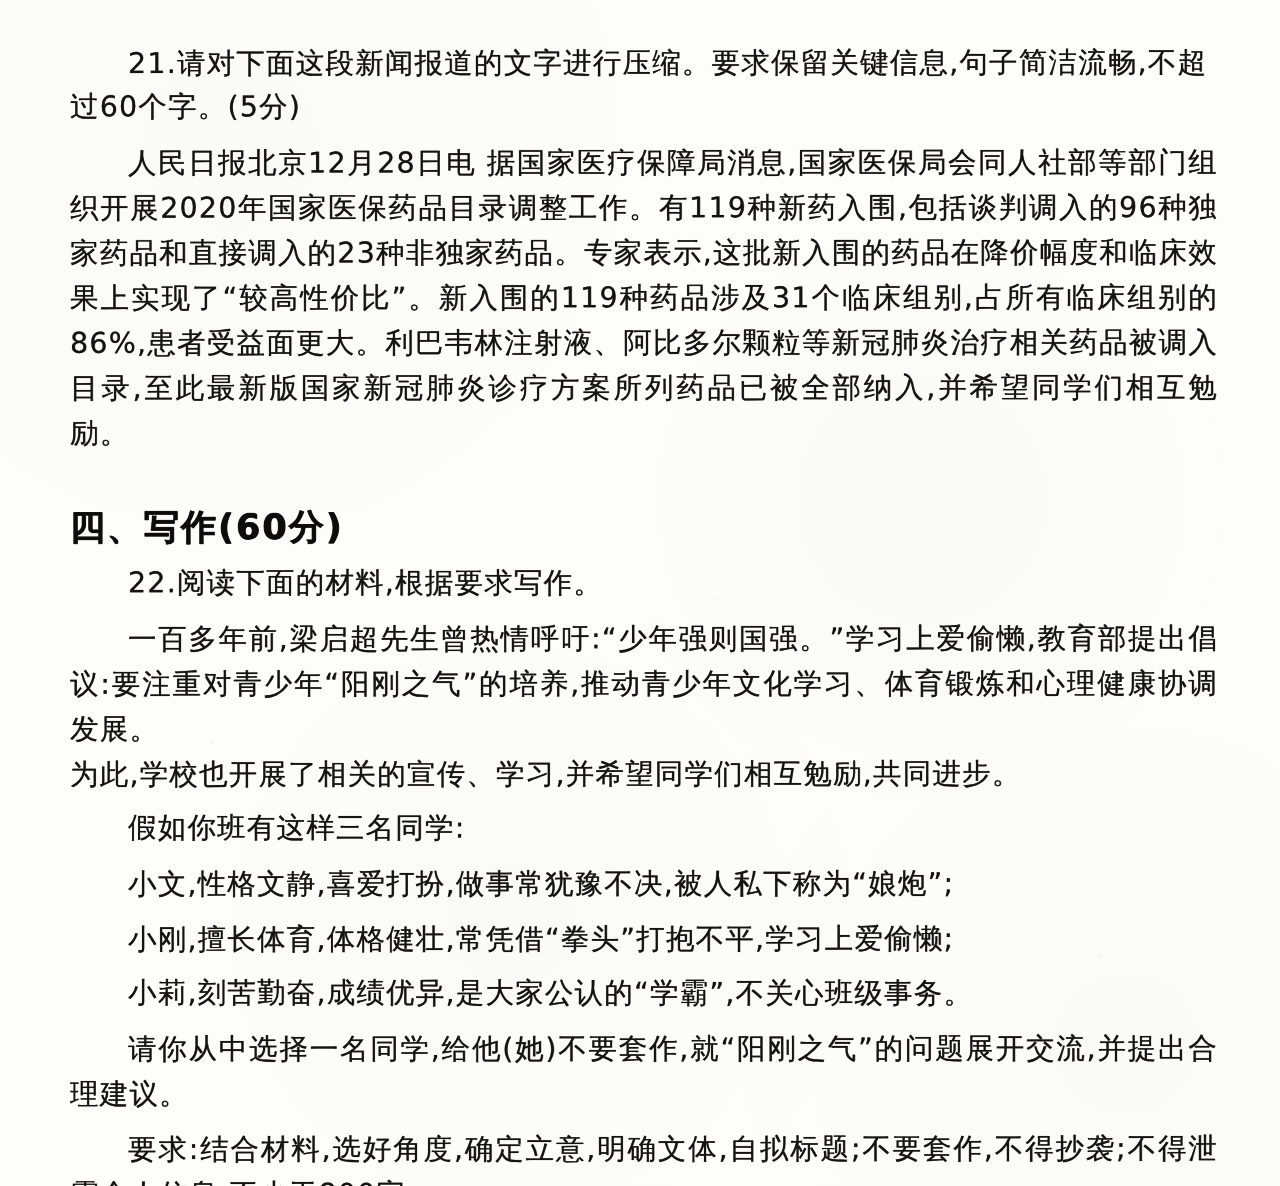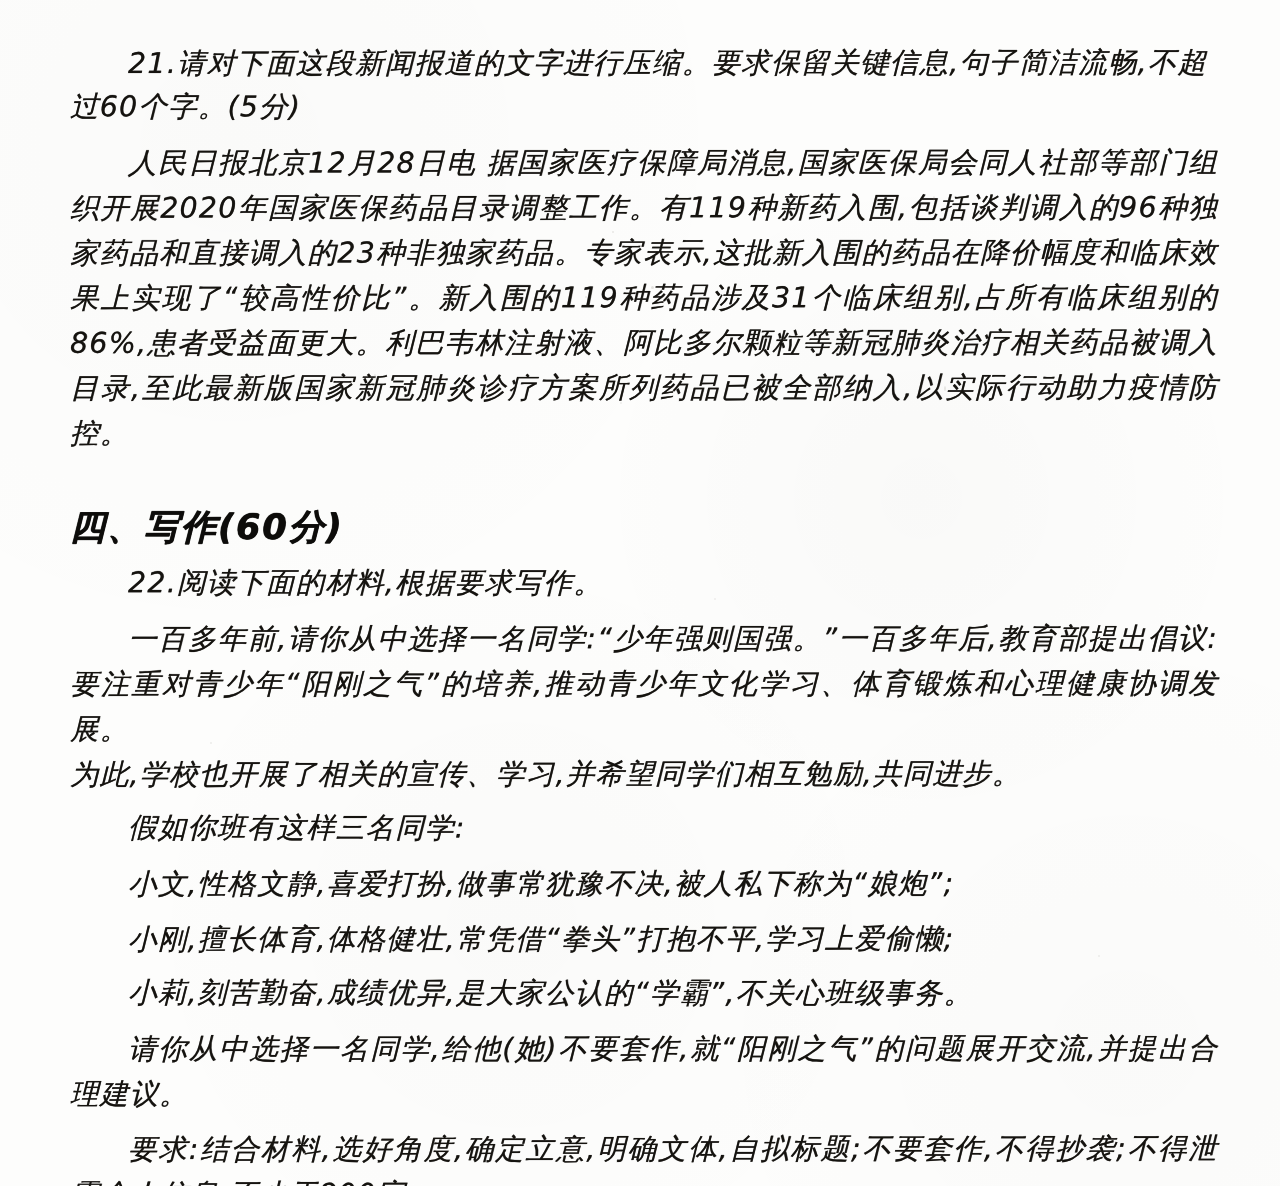--- a/index.html
+++ b/index.html
@@ -14,21 +14,20 @@
     background: #fdfdfc;
     overflow: hidden;
     font-family: "DejaVu Sans", sans-serif;
     color: #14120f;
     
     background-image:
       radial-gradient(circle at 18% 12%, rgba(0,0,0,0.012) 0%, rgba(0,0,0,0) 38%),
       radial-gradient(circle at 72% 42%, rgba(0,0,0,0.014) 0%, rgba(0,0,0,0) 30%),
       radial-gradient(circle at 40% 78%, rgba(0,0,0,0.010) 0%, rgba(0,0,0,0) 34%),
       radial-gradient(circle at 88% 88%, rgba(0,0,0,0.010) 0%, rgba(0,0,0,0) 30%);
-    font-style: italic;
   }
 
   .content {
     position: absolute;
     left: 70px;
     top: 40px;
     width: 1148px;
   }
 
   
@@ -107,33 +106,33 @@
 
   <div class="content">
 
     <div>
       <div class="line-block indent j1">21.请对下面这段新闻报道的文字进行压缩。要求保留关键信息,句子简洁流畅,不超</div>
       <div class="line-single j2">过60个字。(5分)</div>
     </div>
 
     <div class="gap-sm"></div>
 
-    <div class="line-block indent j3">人民日报北京12月28日电 据国家医疗保障局消息,国家医保局会同人社部等部门组织开展2020年国家医保药品目录调整工作。有119种新药入围,包括谈判调入的96种独家药品和直接调入的23种非独家药品。专家表示,这批新入围的药品在降价幅度和临床效果上实现了“较高性价比”。新入围的119种药品涉及31个临床组别,占所有临床组别的86%,患者受益面更大。利巴韦林注射液、阿比多尔颗粒等新冠肺炎治疗相关药品被调入目录,至此最新版国家新冠肺炎诊疗方案所列药品已被全部纳入,以实际行动助力疫情防控。</div>
+    <div class="line-block indent j3">人民日报北京12月28日电 据国家医疗保障局消息,国家医保局会同人社部等部门组织开展2020年国家医保药品目录调整工作。有119种新药入围,包括谈判调入的96种独家药品和直接调入的23种非独家药品。专家表示,这批新入围的药品在降价幅度和临床效果上实现了“较高性价比”。新入围的119种药品涉及31个临床组别,占所有临床组别的86%,患者受益面更大。利巴韦林注射液、阿比多尔颗粒等新冠肺炎治疗相关药品被调入目录,至此最新版国家新冠肺炎诊疗方案所列药品已被全部纳入,并希望同学们相互勉励。</div>
 
     <div class="gap-lg"></div>
 
     <div class="section-heading j1">四、写作(60分)</div>
 
     <div class="gap-sm"></div>
 
     <div class="line-single indent j2">22.阅读下面的材料,根据要求写作。</div>
 
     <div class="gap-sm"></div>
 
-    <div class="line-block indent j3">一百多年前,请你从中选择一名同学:“少年强则国强。”一百多年后,教育部提出倡议:要注重对青少年“阳刚之气”的培养,推动青少年文化学习、体育锻炼和心理健康协调发展。</div>
+    <div class="line-block indent j3">一百多年前,梁启超先生曾热情呼吁:“少年强则国强。”学习上爱偷懒,教育部提出倡议:要注重对青少年“阳刚之气”的培养,推动青少年文化学习、体育锻炼和心理健康协调发展。</div>
 
     <div class="line-single j1">为此,学校也开展了相关的宣传、学习,并希望同学们相互勉励,共同进步。</div>
 
     <div class="gap-sm"></div>
 
     <div class="line-single indent j2">假如你班有这样三名同学:</div>
 
     <div class="gap-sm"></div>
 
     <div class="line-single indent j3">小文,性格文静,喜爱打扮,做事常犹豫不决,被人私下称为“娘炮”;</div>

